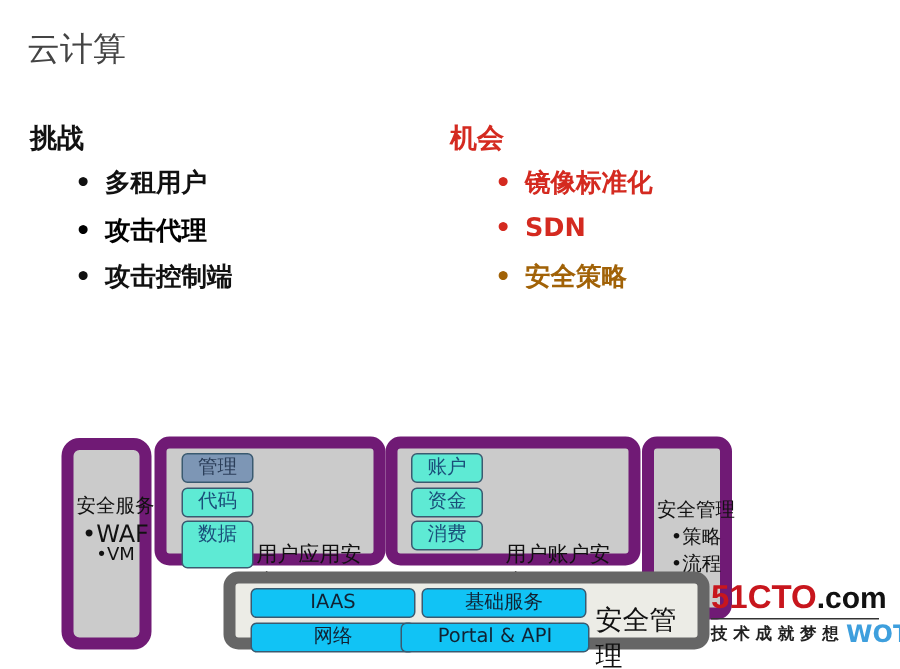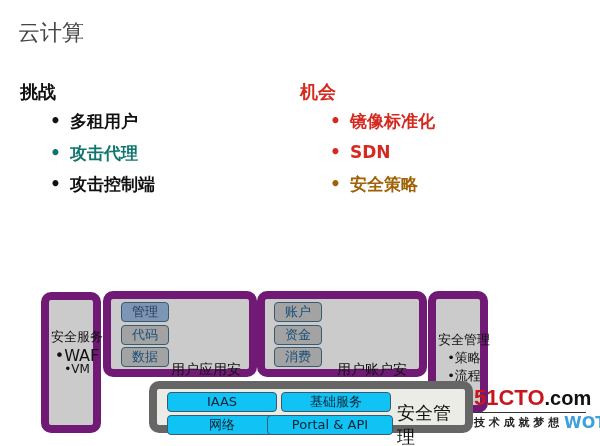--- a/index.html
+++ b/index.html
@@ -3,51 +3,51 @@
 <meta charset="utf-8">
 <style>
   html,body{margin:0;padding:0;}
   body{width:600px;height:446px;background:#fff;position:relative;overflow:hidden;font-family:"DejaVu Sans",sans-serif;}
   .abs{position:absolute;}
   .title{left:18px;top:18px;font-size:22px;color:#444;}
   .h{font-size:18px;font-weight:bold;}
   .li{font-size:17px;font-weight:bold;}
   .li .dot{display:inline-block;width:20px;}
   .box{position:absolute;border:8px solid #701a75;border-radius:10px;background:#cbcbcb;box-sizing:border-box;}
-  .tag{position:absolute;border:1.5px solid #3a5a70;border-radius:4px;background:#a3a3a3;color:#1a4f7a;font-size:13px;text-align:center;box-sizing:border-box;line-height:18px;}
+  .tag{position:absolute;border:1.5px solid #3a5a70;border-radius:4px;background:#5eead4;color:#1a4f7a;font-size:13px;text-align:center;box-sizing:border-box;line-height:18px;}
   .tag.gray{background:#7d96b5;color:#2b3e59;}
   .tag.bright{background:#11c3f5;color:#123;}
   .lbl{position:absolute;font-size:14px;color:#111;}
   .center{text-align:center;}
 </style>
 </head>
 <body>
 
 <div class="abs title">云计算</div>
 
 <div class="abs h" style="left:20px;top:80px;color:#111;">挑战</div>
 <div class="abs li" style="left:50px;top:110px;color:#111;"><span class="dot">•</span><span>多租用户</span></div>
-<div class="abs li" style="left:50px;top:142px;color:#0f766e;"><span class="dot">•</span><span>攻击代理</span></div>
+<div class="abs li" style="left:50px;top:142px;color:#000000;"><span class="dot">•</span><span>攻击代理</span></div>
 <div class="abs li" style="left:50px;top:173px;color:#111;"><span class="dot">•</span><span>攻击控制端</span></div>
 
 <div class="abs h" style="left:300px;top:80px;color:#d42a20;">机会</div>
 <div class="abs li" style="left:330px;top:110px;color:#d42a20;"><span class="dot">•</span><span>镜像标准化</span></div>
 <div class="abs li" style="left:330px;top:142px;color:#d42a20;"><span class="dot">•</span><span>SDN</span></div>
 <div class="abs li" style="left:330px;top:173px;color:#a16207;"><span class="dot">•</span><span>安全策略</span></div>
 
-<div class="box" style="left:41px;top:292px;width:60px;height:141px;">
+<div class="box" style="left:41px;top:292px;width:60px;height:141px;border-radius:12px;">
   <div class="lbl center" style="left:-4px;top:28px;width:64px;font-size:13px;">安全服务</div>
   <div class="lbl center" style="left:0;top:46px;width:56px;font-size:16px;">•WAF</div>
   <div class="lbl center" style="left:0;top:62px;width:56px;font-size:12px;">•VM</div>
 </div>
 
 <div class="box" style="left:103px;top:291px;width:154px;height:86px;">
   <div class="tag gray" style="left:10px;top:3px;width:48px;height:20px;">管理</div>
   <div class="tag" style="left:10px;top:26px;width:48px;height:20px;">代码</div>
-  <div class="tag" style="left:10px;top:48px;width:48px;height:20px;">数据</div>
+  <div class="tag" style="left:10px;top:48px;width:48px;height:32px;">数据</div>
   <div class="lbl" style="left:60px;top:62px;">用户应用安全</div>
 </div>
 
 <div class="box" style="left:257px;top:291px;width:170px;height:86px;">
   <div class="tag" style="left:9px;top:3px;width:48px;height:20px;">账户</div>
   <div class="tag" style="left:9px;top:26px;width:48px;height:20px;">资金</div>
   <div class="tag" style="left:9px;top:48px;width:48px;height:20px;">消费</div>
   <div class="lbl" style="left:72px;top:62px;">用户账户安全</div>
 </div>
 

